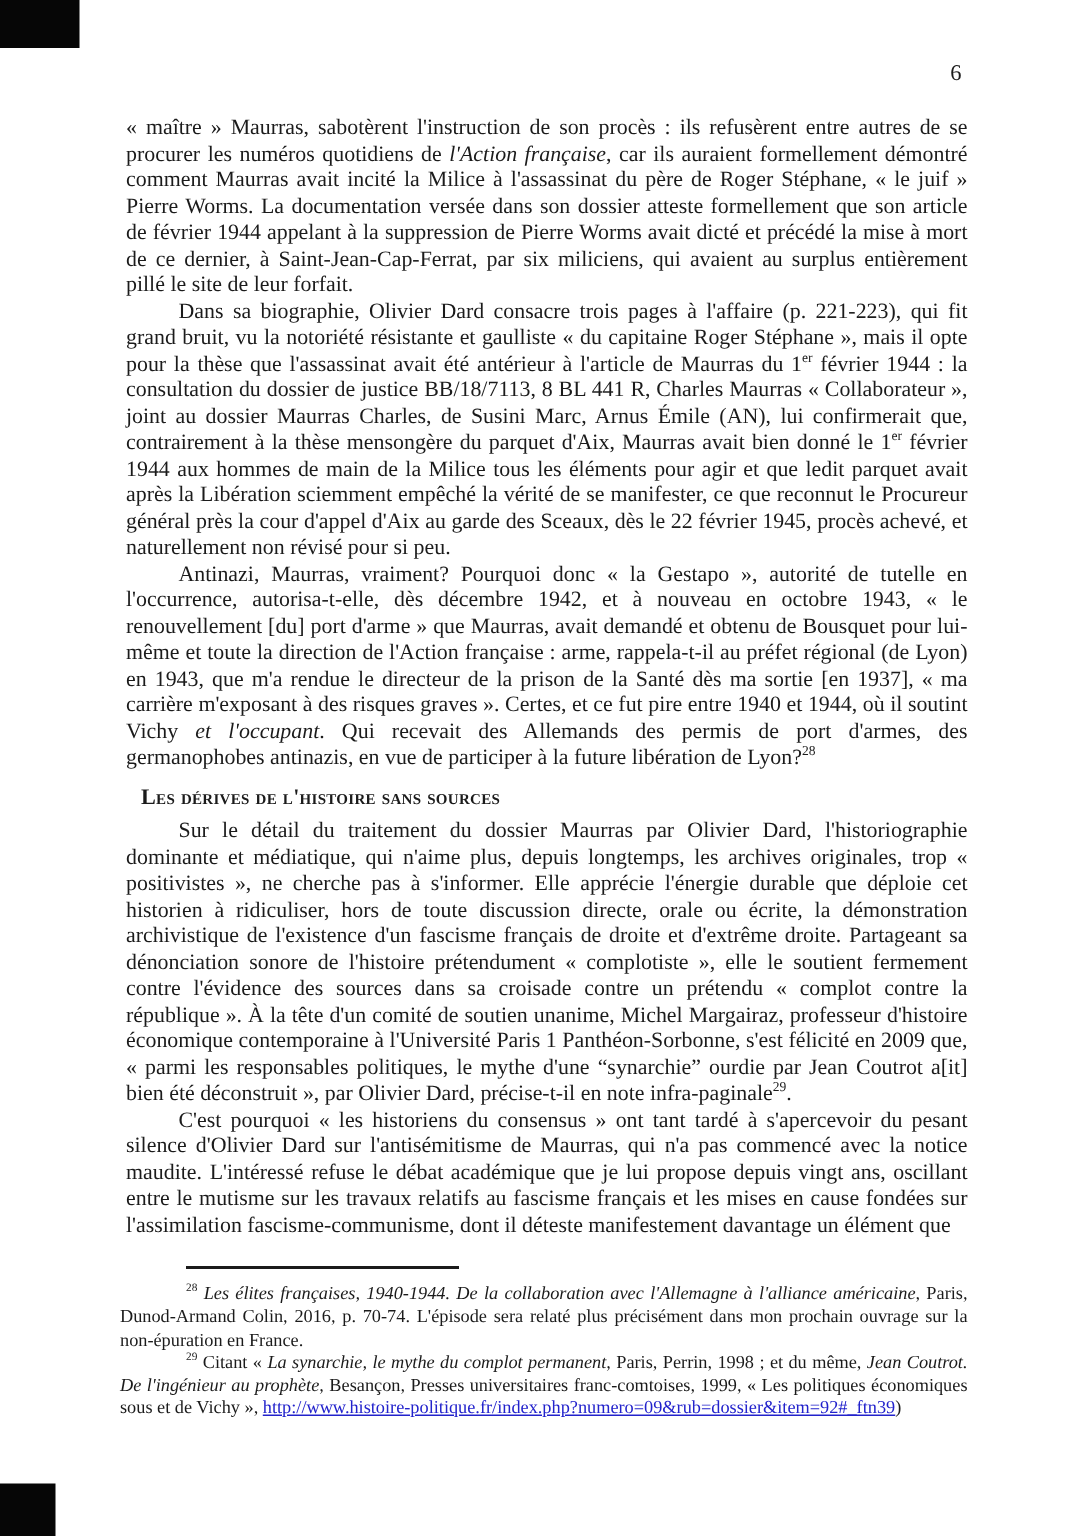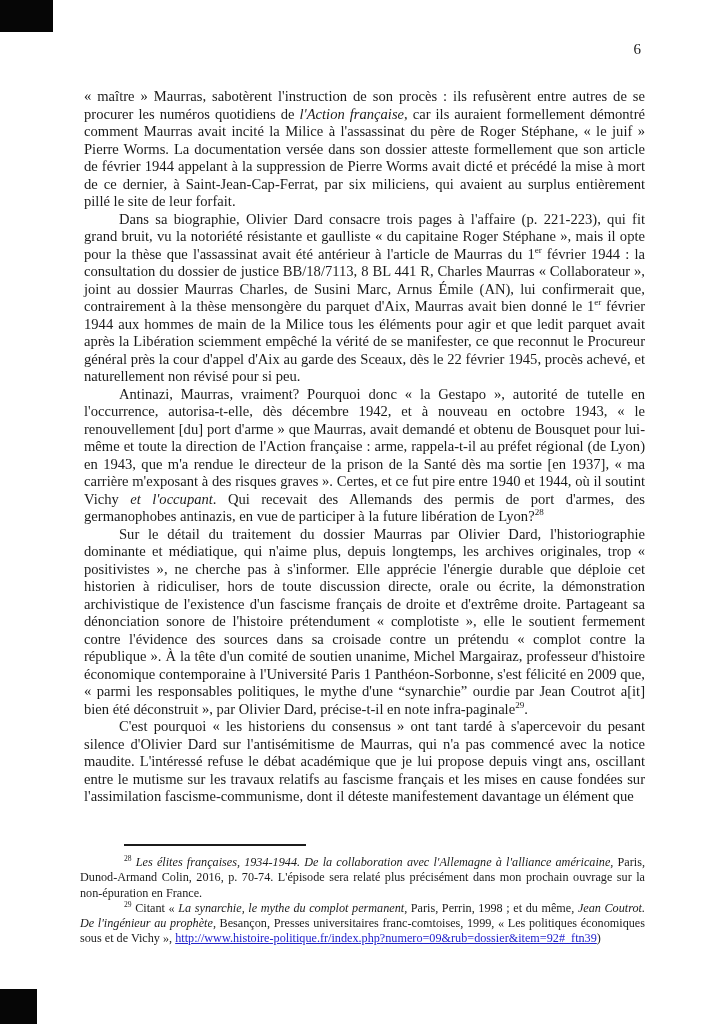--- a/index.html
+++ b/index.html
@@ -32,21 +32,21 @@
     position: absolute;
     top: 42px;
     right: 82px;
     font-size: 15px;
     line-height: 1;
   }
   .body-text {
     position: absolute;
     left: 84px;
     right: 78px;
-    top: 88px;
+    top: 77px;
     font-size: 14.6px;
     line-height: 17.5px;
     text-align: justify;
     text-justify: inter-word;
   }
   .para {
     margin: 0;
     text-indent: 35px;
   }
   .para.no-indent {
@@ -97,23 +97,24 @@
 
   <div class="scan-mark top-left"></div>
   <div class="scan-mark bottom-left"></div>
 
   <div class="page-number">6</div>
 
   <div class="body-text">
     <p class="para no-indent">« maître » Maurras, sabotèrent l'instruction de son procès : ils refusèrent entre autres de se procurer les numéros quotidiens de <i>l'Action française</i>, car ils auraient formellement démontré comment Maurras avait incité la Milice à l'assassinat du père de Roger Stéphane, « le juif » Pierre Worms. La documentation versée dans son dossier atteste formellement que son article de février 1944 appelant à la suppression de Pierre Worms avait dicté et précédé la mise à mort de ce dernier, à Saint-Jean-Cap-Ferrat, par six miliciens, qui avaient au surplus entièrement pillé le site de leur forfait.</p>
     <p class="para">Dans sa biographie, Olivier Dard consacre trois pages à l'affaire (p. 221-223), qui fit grand bruit, vu la notoriété résistante et gaulliste « du capitaine Roger Stéphane », mais il opte pour la thèse que l'assassinat avait été antérieur à l'article de Maurras du 1<sup>er</sup> février 1944 : la consultation du dossier de justice BB/18/7113, 8 BL 441 R, Charles Maurras « Collaborateur », joint au dossier Maurras Charles, de Susini Marc, Arnus Émile (AN), lui confirmerait que, contrairement à la thèse mensongère du parquet d'Aix, Maurras avait bien donné le 1<sup>er</sup> février 1944 aux hommes de main de la Milice tous les éléments pour agir et que ledit parquet avait après la Libération sciemment empêché la vérité de se manifester, ce que reconnut le Procureur général près la cour d'appel d'Aix au garde des Sceaux, dès le 22 février 1945, procès achevé, et naturellement non révisé pour si peu.</p>
     <p class="para">Antinazi, Maurras, vraiment? Pourquoi donc « la Gestapo », autorité de tutelle en l'occurrence, autorisa-t-elle, dès décembre 1942, et à nouveau en octobre 1943, « le renouvellement [du] port d'arme » que Maurras, avait demandé et obtenu de Bousquet pour lui-même et toute la direction de l'Action française : arme, rappela-t-il au préfet régional (de Lyon) en 1943, que m'a rendue le directeur de la prison de la Santé dès ma sortie [en 1937], « ma carrière m'exposant à des risques graves ». Certes, et ce fut pire entre 1940 et 1944, où il soutint Vichy <i>et l'occupant</i>. Qui recevait des Allemands des permis de port d'armes, des germanophobes antinazis, en vue de participer à la future libération de Lyon?<sup>28</sup></p>
+    <h2 class="section-heading">Les dérives de l'histoire sans sources</h2>
     <p class="para">Sur le détail du traitement du dossier Maurras par Olivier Dard, l'historiographie dominante et médiatique, qui n'aime plus, depuis longtemps, les archives originales, trop « positivistes », ne cherche pas à s'informer. Elle apprécie l'énergie durable que déploie cet historien à ridiculiser, hors de toute discussion directe, orale ou écrite, la démonstration archivistique de l'existence d'un fascisme français de droite et d'extrême droite. Partageant sa dénonciation sonore de l'histoire prétendument « complotiste », elle le soutient fermement contre l'évidence des sources dans sa croisade contre un prétendu « complot contre la république ». À la tête d'un comité de soutien unanime, Michel Margairaz, professeur d'histoire économique contemporaine à l'Université Paris 1 Panthéon-Sorbonne, s'est félicité en 2009 que, « parmi les responsables politiques, le mythe d'une “synarchie” ourdie par Jean Coutrot a[it] bien été déconstruit », par Olivier Dard, précise-t-il en note infra-paginale<sup>29</sup>.</p>
     <p class="para">C'est pourquoi « les historiens du consensus » ont tant tardé à s'apercevoir du pesant silence d'Olivier Dard sur l'antisémitisme de Maurras, qui n'a pas commencé avec la notice maudite. L'intéressé refuse le débat académique que je lui propose depuis vingt ans, oscillant entre le mutisme sur les travaux relatifs au fascisme français et les mises en cause fondées sur l'assimilation fascisme-communisme, dont il déteste manifestement davantage un élément que</p>
   </div>
 
   <div class="footnotes">
     <hr class="footnote-separator">
-    <p class="footnote"><sup>28</sup> <i>Les élites françaises, 1934-1944. De la collaboration avec l'Allemagne à l'alliance américaine</i>, Paris, Dunod-Armand Colin, 2016, p. 70-74. L'épisode sera relaté plus précisément dans mon prochain ouvrage sur la non-épuration en France.</p>
+    <p class="footnote"><sup>28</sup> <i>Les élites françaises, 1940-1944. De la collaboration avec l'Allemagne à l'alliance américaine</i>, Paris, Dunod-Armand Colin, 2016, p. 70-74. L'épisode sera relaté plus précisément dans mon prochain ouvrage sur la non-épuration en France.</p>
     <p class="footnote"><sup>29</sup> Citant « <i>La synarchie, le mythe du complot permanent</i>, Paris, Perrin, 1998 ; et du même, <i>Jean Coutrot. De l'ingénieur au prophète</i>, Besançon, Presses universitaires franc-comtoises, 1999, « Les politiques économiques sous et de Vichy », <a class="fn-link" href="#">http://www.histoire-politique.fr/index.php?numero=09&amp;rub=dossier&amp;item=92#_ftn39</a>)</p>
   </div>
 
 </div>
 
 </body></html>

